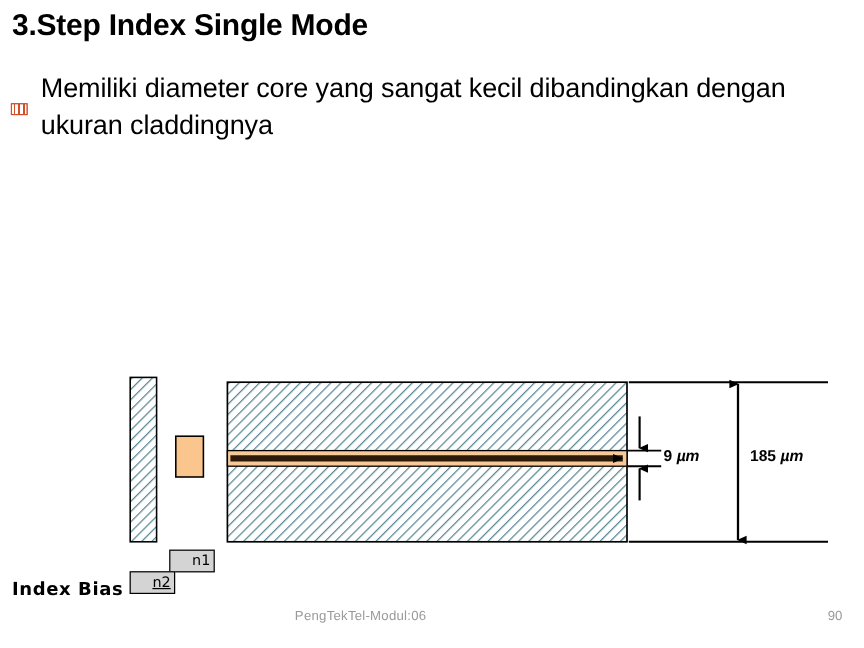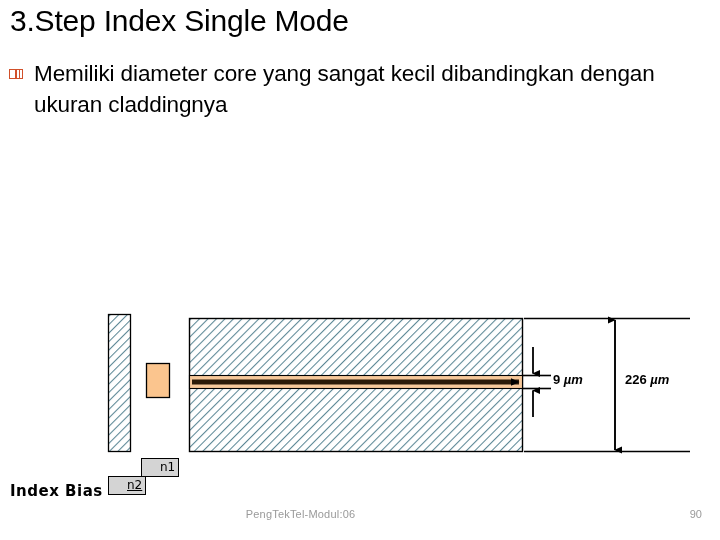--- a/index.html
+++ b/index.html
@@ -15,38 +15,38 @@
     font-family: "Liberation Sans", sans-serif;
     color: #000000;
   }
 
   
   #slide-title {
     position: absolute;
     left: 10px;
     top: 4px;
     width: 700px;
-    font-size: 30px;
-    font-weight: normal;
+    font-size: 25px;
+    font-weight: bold;
     letter-spacing: -0.2px;
     line-height: 34px;
     color: #000000;
     white-space: nowrap;
   }
 
   
   #bullet-list {
     position: absolute;
     left: 8px;
     top: 58px;
     width: 704px;
   }
   .bullet-row {
     display: flex;
-    align-items: flex-start;
+    align-items: center;
     margin-bottom: 2px;
   }
   .bullet-marker {
     flex: 0 0 auto;
     width: 17px;
     height: 28px;
     position: relative;
     margin-right: 9px;
   }
   
@@ -225,17 +225,17 @@
 </svg>
 
 <div id="index-bias-label">Index Bias</div>
 
 <div class="nlabel" id="n1-label">n1</div>
 
 <div class="nlabel" id="n2-label">n2</div>
 
 <div class="dim-label" id="dim-core-label"><span>9</span>&nbsp;<span class="mu">µm</span></div>
 
-<div class="dim-label" id="dim-clad-label"><span>226</span>&nbsp;<span class="mu">µm</span></div>
+<div class="dim-label" id="dim-clad-label"><span>185</span>&nbsp;<span class="mu">µm</span></div>
 
 <div id="footer-center">PengTekTel-Modul:06</div>
 
 <div id="footer-page">90</div>
 
 </body></html>

